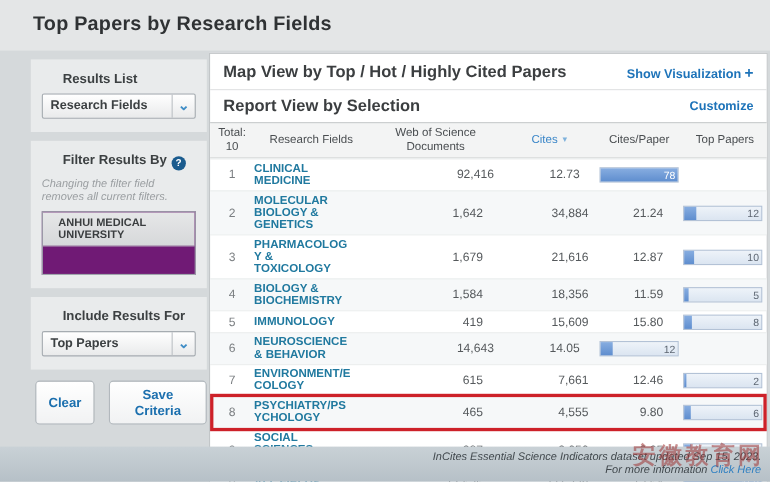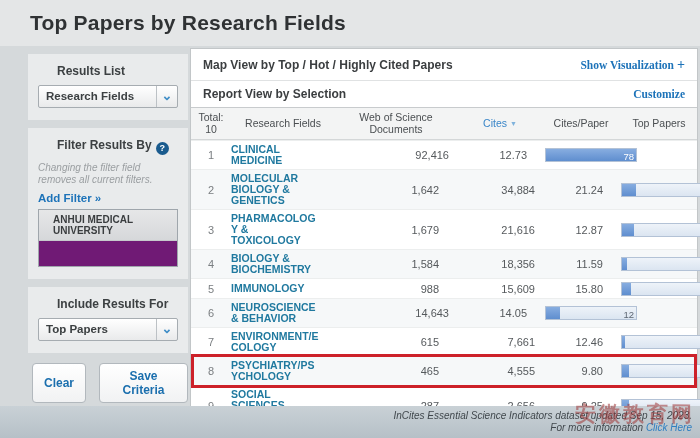--- a/index.html
+++ b/index.html
@@ -5,21 +5,21 @@
   * { margin:0; padding:0; box-sizing:border-box; }
   html,body { width:700px; height:438px; }
   body {
     position:relative; overflow:hidden;
     background:#d5d9db;
     font-family:"Liberation Sans", sans-serif;
     color:#3b3e40;
   }
   
   .titlebar { height:46px; background:#e4e6e7; }
-  .titlebar h1 { padding:11px 0 0 30px; font-size:21px; color:#2f3234; letter-spacing:.2px; }
+  .titlebar h1 { padding:11px 0 0 30px; font-size:18px; color:#2f3234; letter-spacing:.2px; }
 
   
   .sidebar { position:absolute; left:28px; top:54px; width:160px; }
   .side-panel { background:#e9ebec; padding:10px 10px 12px 10px; margin-bottom:8px; }
   .side-label { font-size:12px; font-weight:bold; color:#3c4042; margin-bottom:7px;padding-left:19px; }
   .dropdown {
     display:flex; align-items:stretch; height:23px; background:linear-gradient(#ffffff,#e9eaeb);
     border:1px solid #a6acb1; border-radius:2px; cursor:pointer;
   }
   .dropdown .dd-text { flex:1; font-size:11.5px; font-weight:bold; color:#3c4042; padding:4px 0 0 7px; overflow:hidden; white-space:nowrap; }
@@ -38,43 +38,43 @@
   .btn {
     background:linear-gradient(#ffffff,#f1f2f3); border:1px solid #b2b8bd; border-radius:4px;
     color:#1b6fae; font-weight:bold; font-size:12px; padding:5px 11px; cursor:pointer;
     font-family:"Liberation Sans", sans-serif;
   }
 
   
   .main-panel { position:absolute; left:190px; top:48px; width:508px; background:#fff; border:1px solid #c2c6c8; }
   .panel-row { display:flex; justify-content:space-between; align-items:center; padding:8px 12px 7px 12px; border-bottom:1px solid #e0e2e3; }
   .panel-row.second { padding:6px 12px; border-bottom:none; }
-  .panel-row .row-title { font-size:12px; font-weight:bold; color:#3b3e40; }
-  .blue-link { font-size:11.5px; font-weight:bold; color:#1d73b9; cursor:pointer;font-family:Liberation Serif, serif; }
+  .panel-row .row-title { font-size:15px; font-weight:bold; color:#3b3e40; }
+  .blue-link { font-size:11.5px; font-weight:bold; color:#1d73b9; cursor:pointer; }
   .plus-icon { font-size:14px; font-weight:bold; color:#1d73b9; margin-left:3px; }
 
   
   .grid-cols { display:grid; grid-template-columns:40px 104px 122px 86px 76px 80px; }
   .thead {
     background:#f3f4f4; border-top:1px solid #c8cbcd; border-bottom:1px solid #d4d7d8;
     font-size:10.5px; font-weight:normal; color:#4a4e51; text-align:center; padding:3px 0 4px 0;
     align-items:center; line-height:12px;
   }
   .th-cites { color:#3a86c8; cursor:pointer; }
   .sort-icon { font-size:7px; color:#7fb2dc; vertical-align:1px; }
   .trow { position:relative; align-items:center; border-top:1px solid #eceeee; min-height:20px; }
   .trow:nth-child(even) { background:#f6f8f9; }
   .c-rank { text-align:center; font-size:11px; color:#7a7e81; }
   .c-field { font-size:10.5px; font-weight:bold; color:#20799f; line-height:11px; white-space:pre-line; padding:3px 0; cursor:pointer; }
   .c-num { text-align:right; font-size:11px; color:#55595c; }
   .c-docs { padding-right:18px; }
   .c-cites { padding-right:8px; }
   .c-cpp  { padding-right:16px; }
   .c-bar { padding-left:2px; }
-  .bar-track { position:relative; width:92px; height:14px; border:1px solid #b3c2d6; background:linear-gradient(#eef3f9,#dbe5f1); }
+  .bar-track { position:relative; width:72px; height:14px; border:1px solid #b3c2d6; background:linear-gradient(#eef3f9,#dbe5f1); }
   .bar-fill { position:absolute; left:0; top:0; bottom:0; background:linear-gradient(#87ade0,#5f8ecf); }
   .bar-val { position:absolute; right:2px; top:1.5px; font-size:9.5px; color:#5d6672; z-index:2; }
   .bar-val.on-fill { color:#fff; }
   .trow.hl::after { content:""; position:absolute; left:0; right:0; top:-3px; bottom:-3px; border:3px solid #cd2129; z-index:4; pointer-events:none; }
 
   
   .footer {
     position:absolute; left:0; right:0; bottom:0; height:32px;
     background:linear-gradient(#c9d1d6,#b6c0c7);
     text-align:right; padding:4px 8px 0 0;
@@ -102,21 +102,20 @@
       <span class="dd-text">Research Fields</span>
       <span class="dd-arrow">⌄</span>
     </div>
   </div>
 
   <div class="side-panel">
     <div class="side-label">
       <span>Filter Results By</span><span class="help-icon">?</span>
     </div>
     <div class="filter-note">Changing the filter field removes all current filters.</div>
-    <div class="add-filter">Add Filter »</div>
     <div class="listbox">
       <div class="list-item">ANHUI MEDICAL UNIVERSITY</div>
     </div>
   </div>
 
   <div class="side-panel">
     <div class="side-label">Include Results For</div>
     <div class="dropdown">
       <span class="dd-text">Top Papers</span>
       <span class="dd-arrow">⌄</span>
@@ -216,21 +215,21 @@
       <div class="bar-track">
         <div class="bar-fill" style="width: 6%;"></div>
         <span class="bar-val">5</span>
       </div>
     </div>
   </div>
 
   <div class="grid-cols trow">
     <div class="c-rank">5</div>
     <div class="c-field">IMMUNOLOGY</div>
-    <div class="c-num c-docs">988</div>
+    <div class="c-num c-docs">419</div>
     <div class="c-num c-cites">15,609</div>
     <div class="c-num c-cpp">15.80</div>
     <div class="c-bar">
       <div class="bar-track">
         <div class="bar-fill" style="width: 10%;"></div>
         <span class="bar-val">8</span>
       </div>
     </div>
   </div>
 

